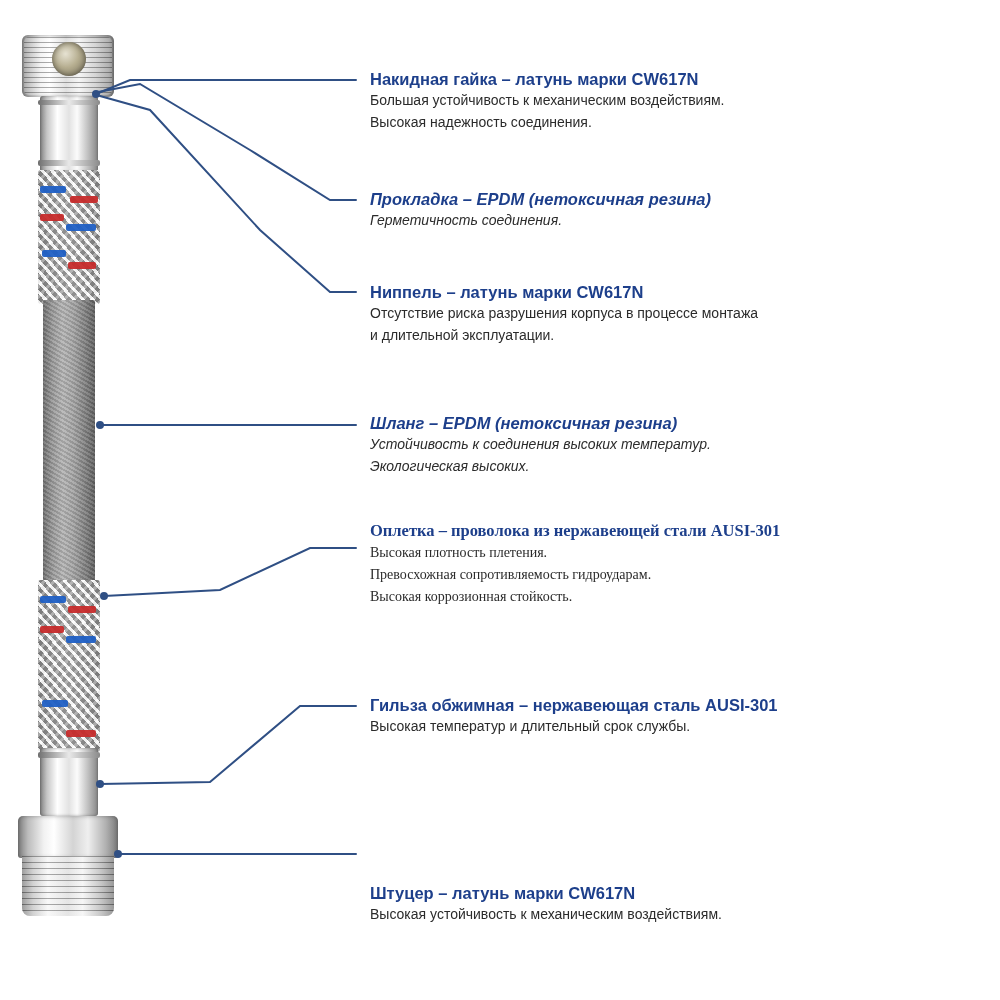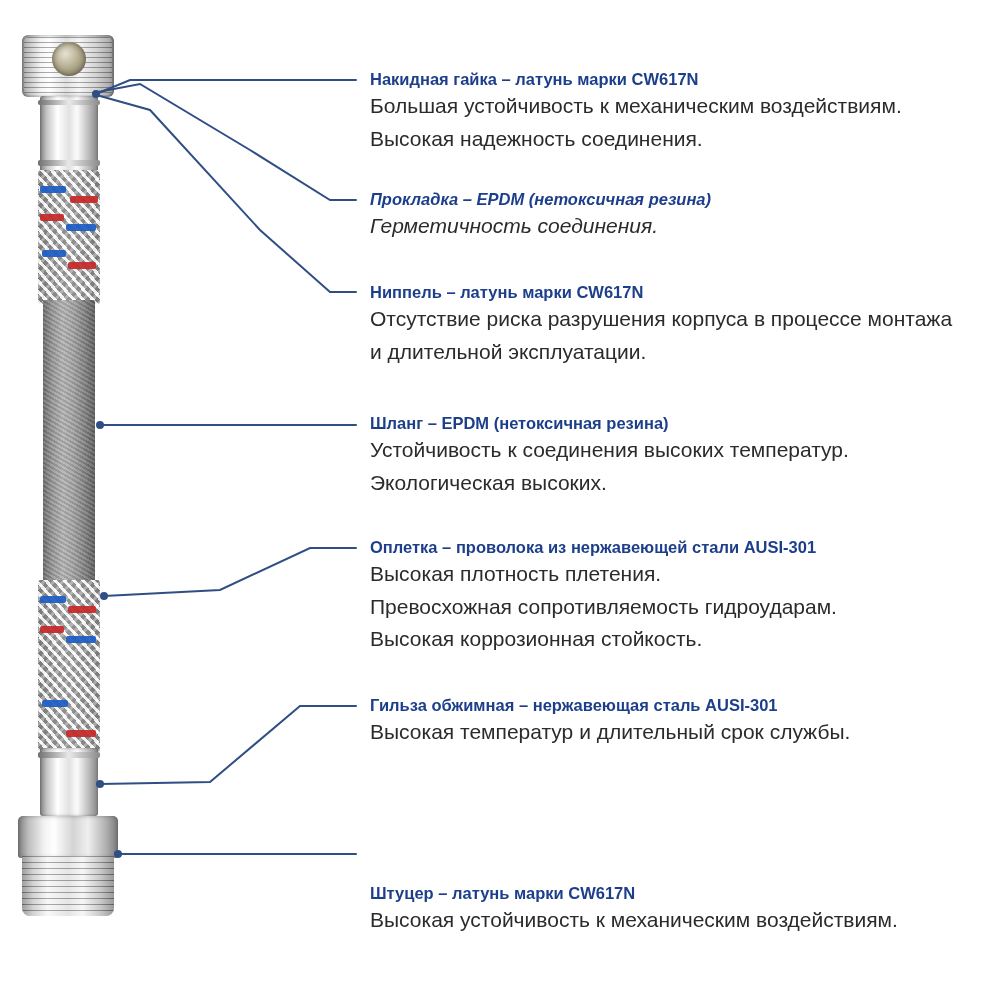--- a/index.html
+++ b/index.html
@@ -201,21 +201,21 @@
   }
   .callout-title {
     color: #1d3f8b;
     font-weight: bold;
     font-size: 16.5px;
     line-height: 1.35;
     white-space: nowrap;
   }
   .callout-line {
     color: #2b2b2b;
-    font-size: 21px;
+    font-size: 14px;
     line-height: 1.55;
     white-space: nowrap;
   }
 
   svg.leaders {
     position: absolute;
     left: 0;
     top: 0;
     width: 1000px;
     height: 1000px;
@@ -298,27 +298,27 @@
     <div class="callout-title">Прокладка – EPDM (нетоксичная резина)</div>
     <div class="callout-line">Герметичность соединения.</div>
   </div>
 
   <div class="callout" style="left:370px; top:281px;">
     <div class="callout-title">Ниппель – латунь марки CW617N</div>
     <div class="callout-line">Отсутствие риска разрушения корпуса в процессе монтажа</div>
     <div class="callout-line">и длительной эксплуатации.</div>
   </div>
 
-  <div class="callout" style="left:370px; top:412px;">
+  <div class="callout" style="left:370px; top:412px;font-style:italic;">
     <div class="callout-title">Шланг – EPDM (нетоксичная резина)</div>
     <div class="callout-line">Устойчивость к соединения высоких температур.</div>
     <div class="callout-line">Экологическая высоких.</div>
   </div>
 
-  <div class="callout" style="left:370px; top:536px;">
+  <div class="callout" style="left:370px; top:520px;font-family:Liberation Serif, serif;">
     <div class="callout-title">Оплетка – проволока из нержавеющей стали AUSI-301</div>
     <div class="callout-line">Высокая плотность плетения.</div>
     <div class="callout-line">Превосхожная сопротивляемость гидроударам.</div>
     <div class="callout-line">Высокая коррозионная стойкость.</div>
   </div>
 
   <div class="callout" style="left:370px; top:694px;">
     <div class="callout-title">Гильза обжимная – нержавеющая сталь AUSI-301</div>
     <div class="callout-line">Высокая температур и длительный срок службы.</div>
   </div>

